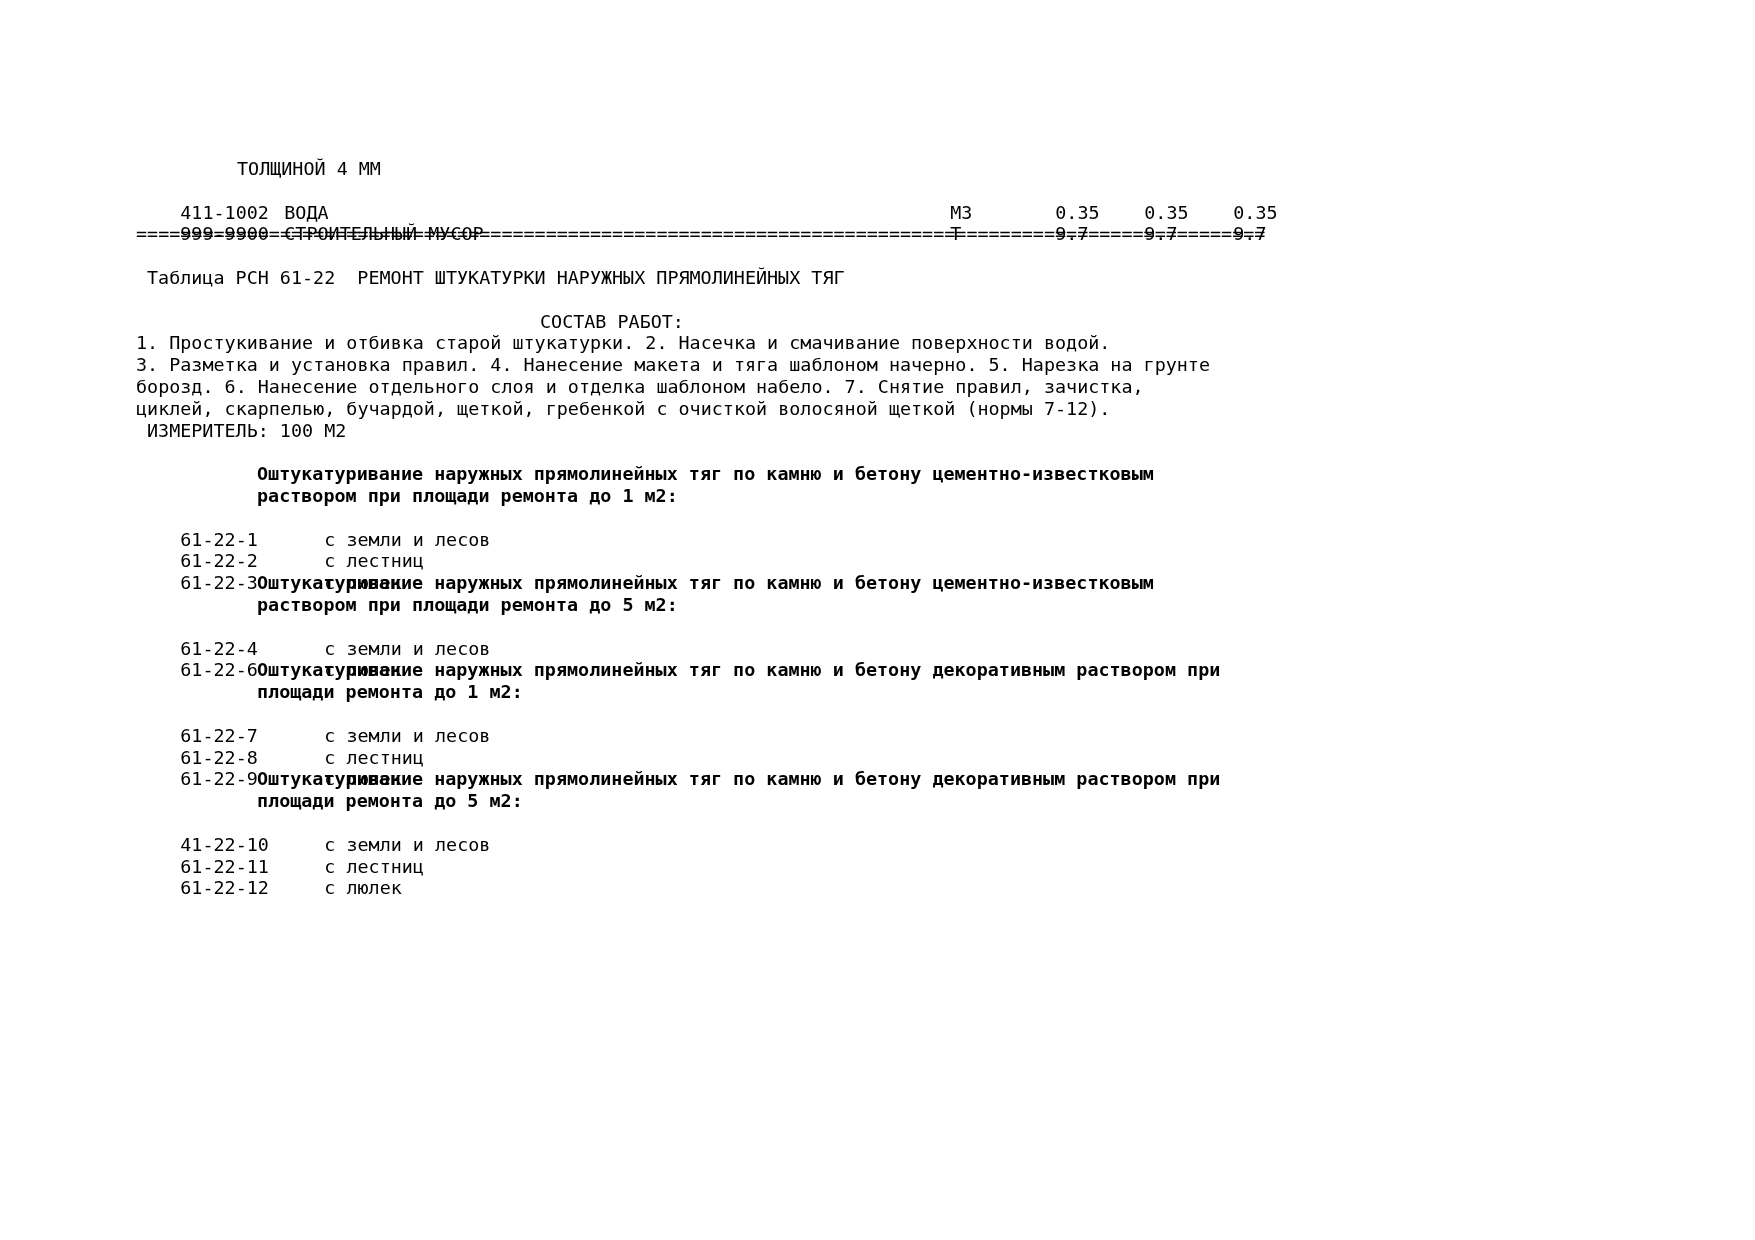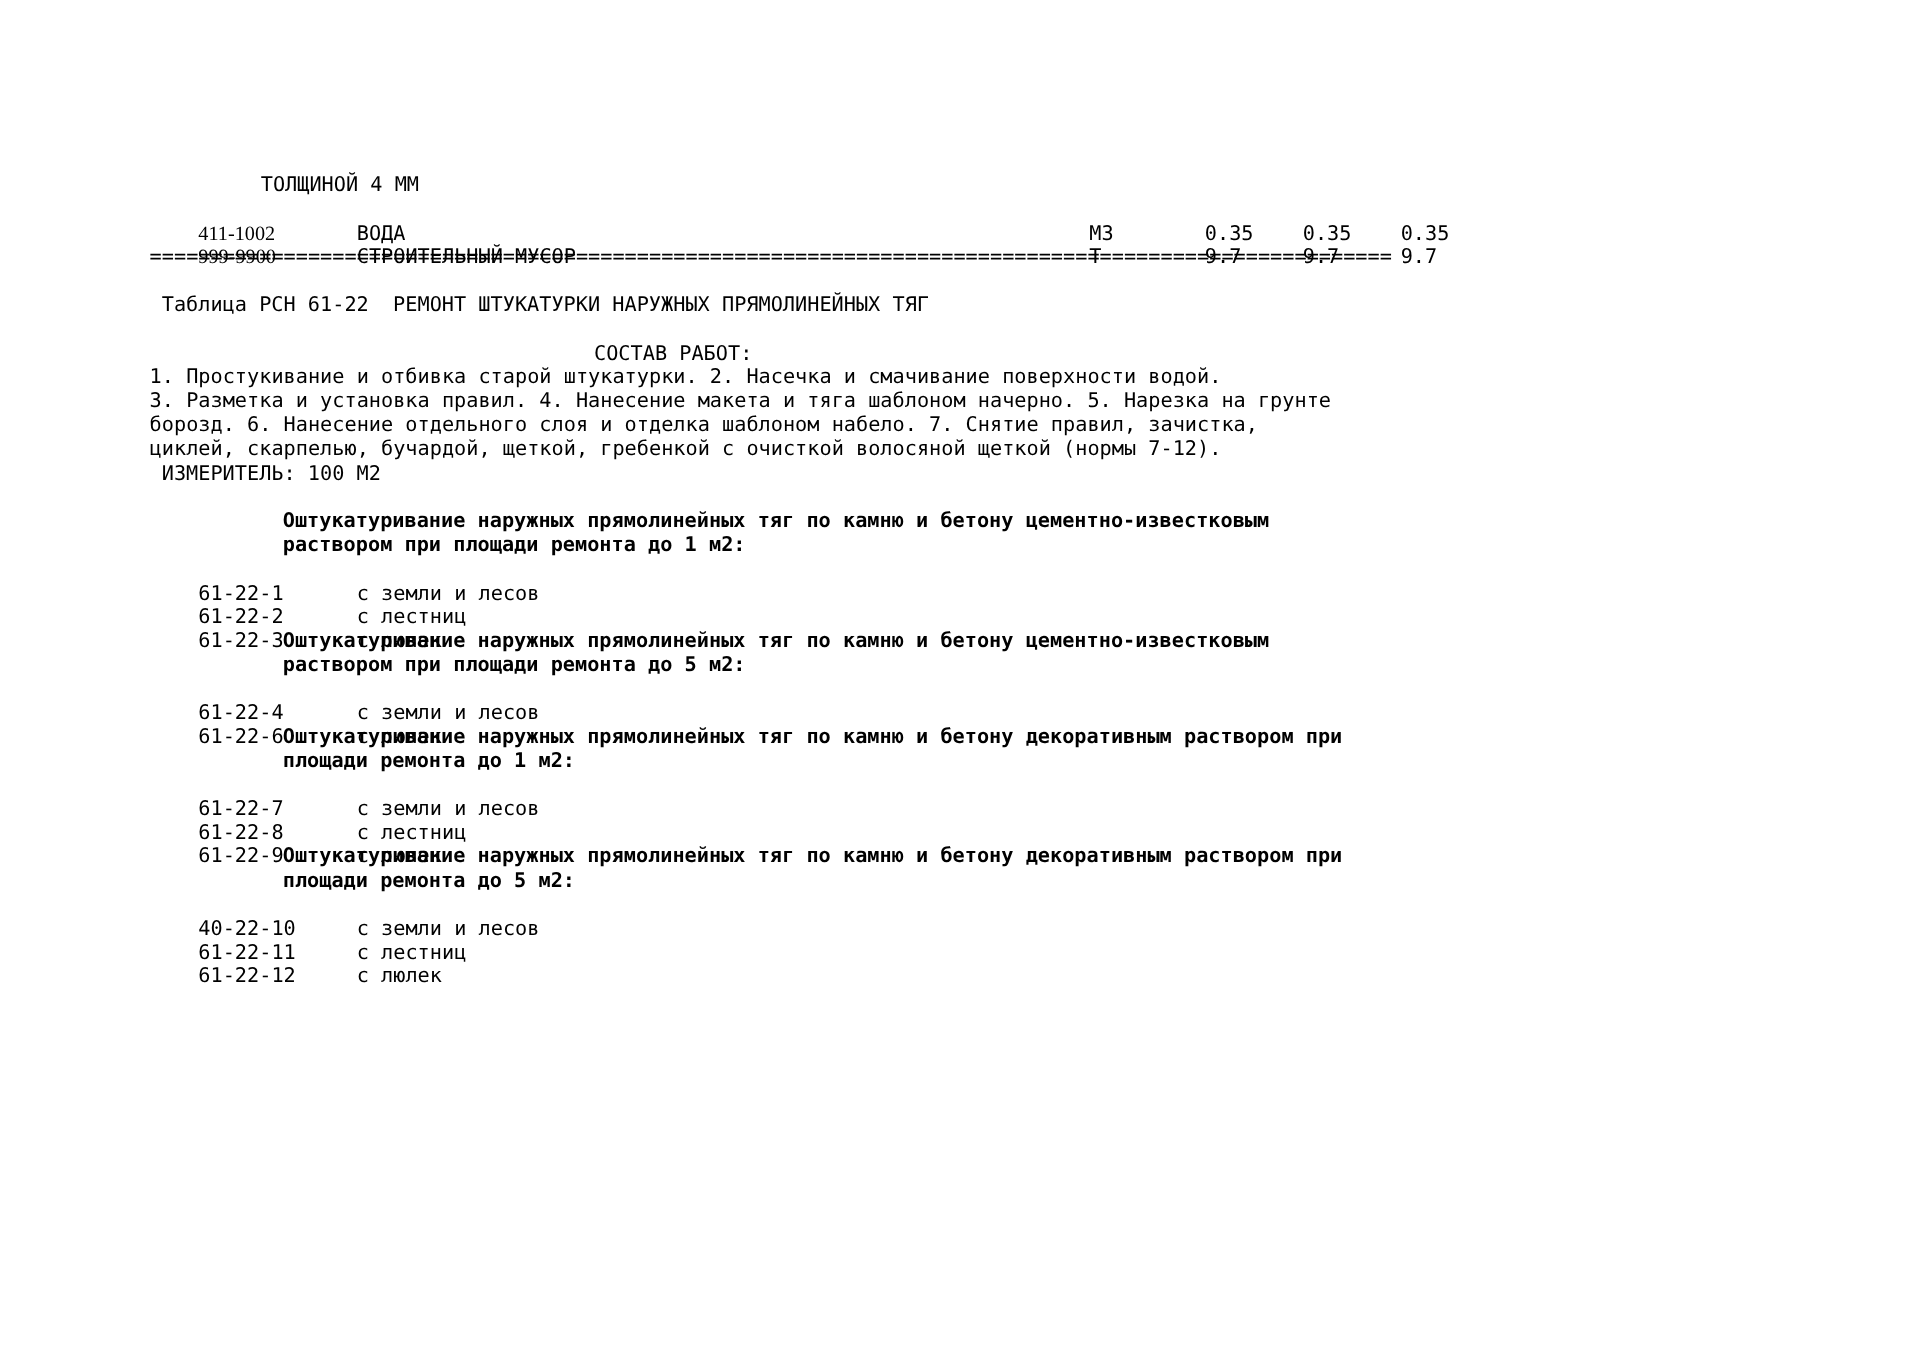--- a/index.html
+++ b/index.html
@@ -18,22 +18,22 @@
     overflow: hidden;
     box-sizing: border-box;
     padding: 158px 0 0 136px;
   }
   .line {
     white-space: pre;
     height: 21.8px;
     line-height: 21.8px;
   }
   .blank { height: 21.8px; }
-  .c-code { display: inline-block; width: 104px; font-family: Liberation Serif, serif; }
-  .c-name { display: inline-block; width: 666px; margin-left: 40px; }
+  .c-code { display: inline-block; width: 104px; }
+  .c-name { display: inline-block; width: 666px; }
   .c-unit { display: inline-block; width: 105px; }
   .c-val  { display: inline-block; width: 89px; }
   .indent-name { padding-left: 101px; }   
   .t-indent { padding-left: 11px; }       
   .works-heading { padding-left: 404px; }
   .g-heading { padding-left: 121px; font-weight: bold; }
   .i-code { display: inline-block; width: 144px; }
   .sep { letter-spacing: 0; }
 </style>
 </head>
@@ -99,21 +99,21 @@
   <div class="line">
     <span class="i-code">61-22-8</span><span>с лестниц</span>
   </div>
   <div class="line">
     <span class="i-code">61-22-9</span><span>с люлек</span>
   </div>
 
   <div class="line g-heading">Оштукатуривание наружных прямолинейных тяг по камню и бетону декоративным раствором при</div>
   <div class="line g-heading">площади ремонта до 5 м2:</div>
   <div class="line">
-    <span class="i-code">40-22-10</span><span>с земли и лесов</span>
+    <span class="i-code">41-22-10</span><span>с земли и лесов</span>
   </div>
   <div class="line">
     <span class="i-code">61-22-11</span><span>с лестниц</span>
   </div>
   <div class="line">
     <span class="i-code">61-22-12</span><span>с люлек</span>
   </div>
 
 </div>
 

